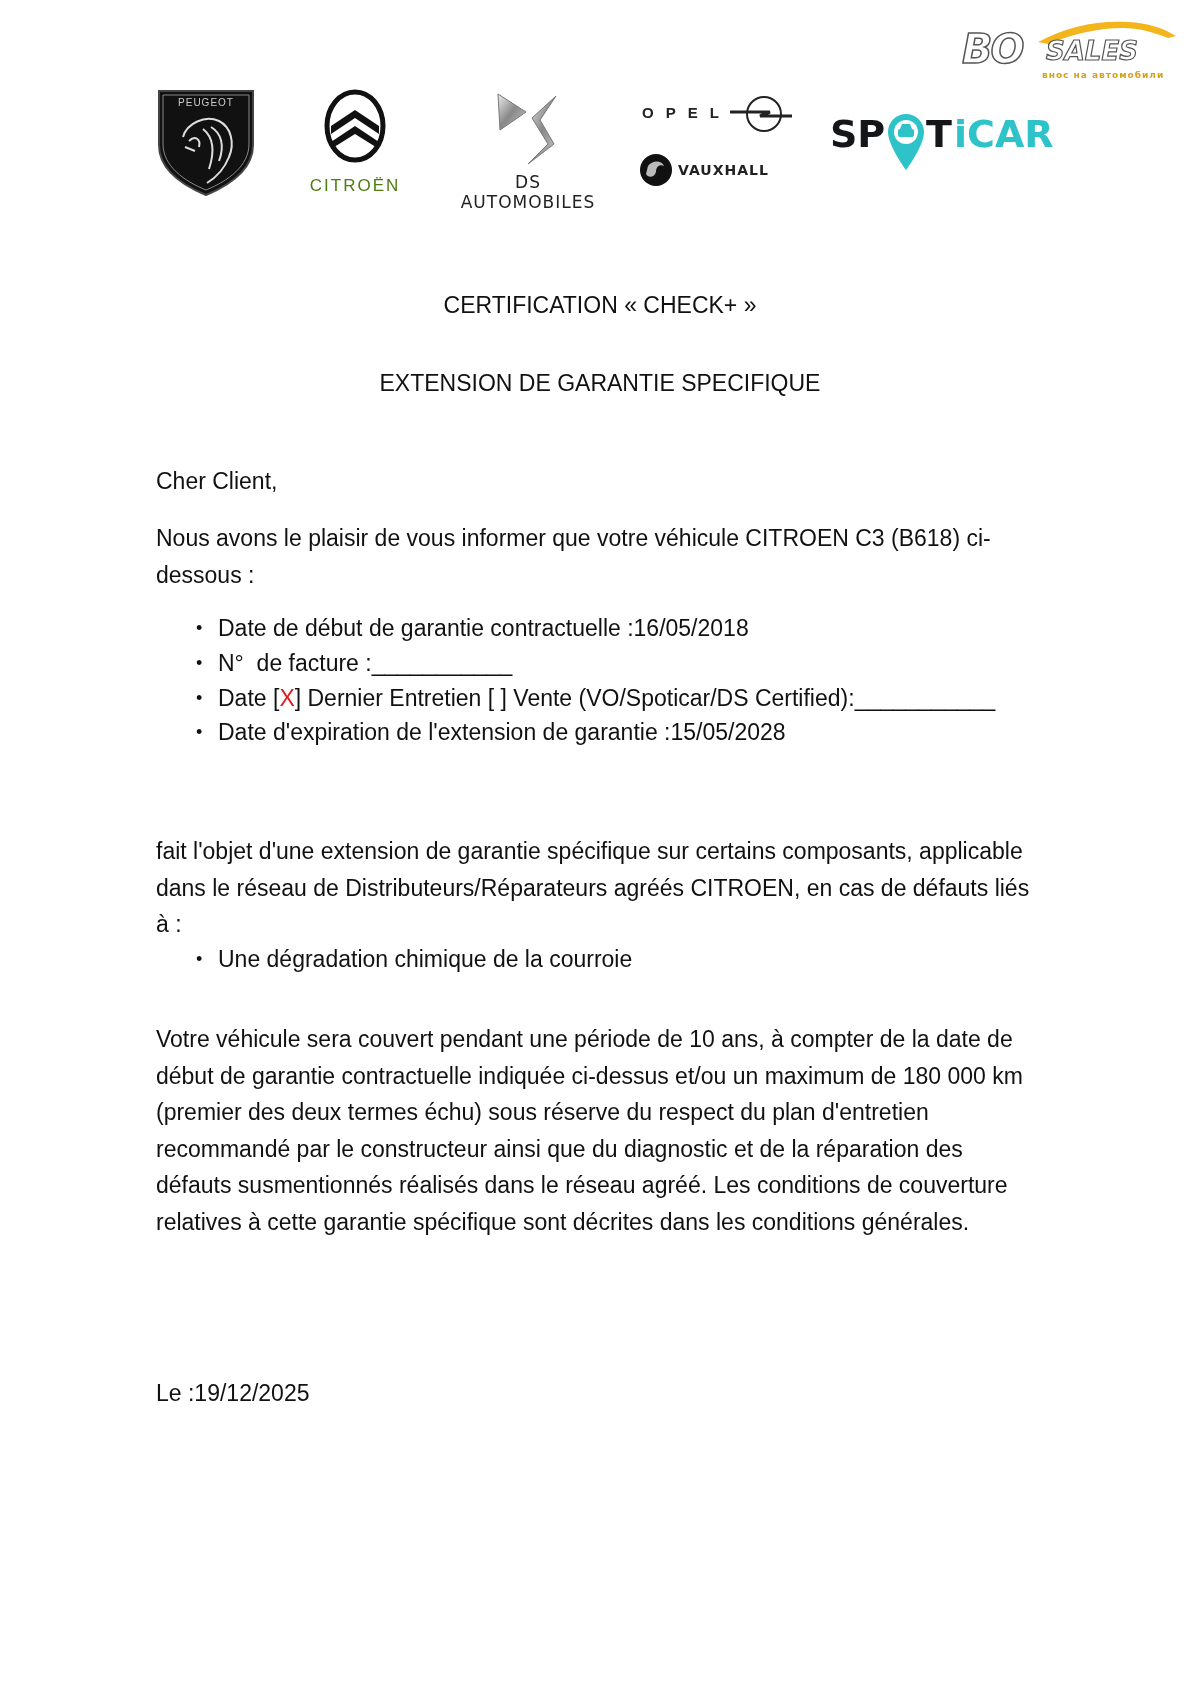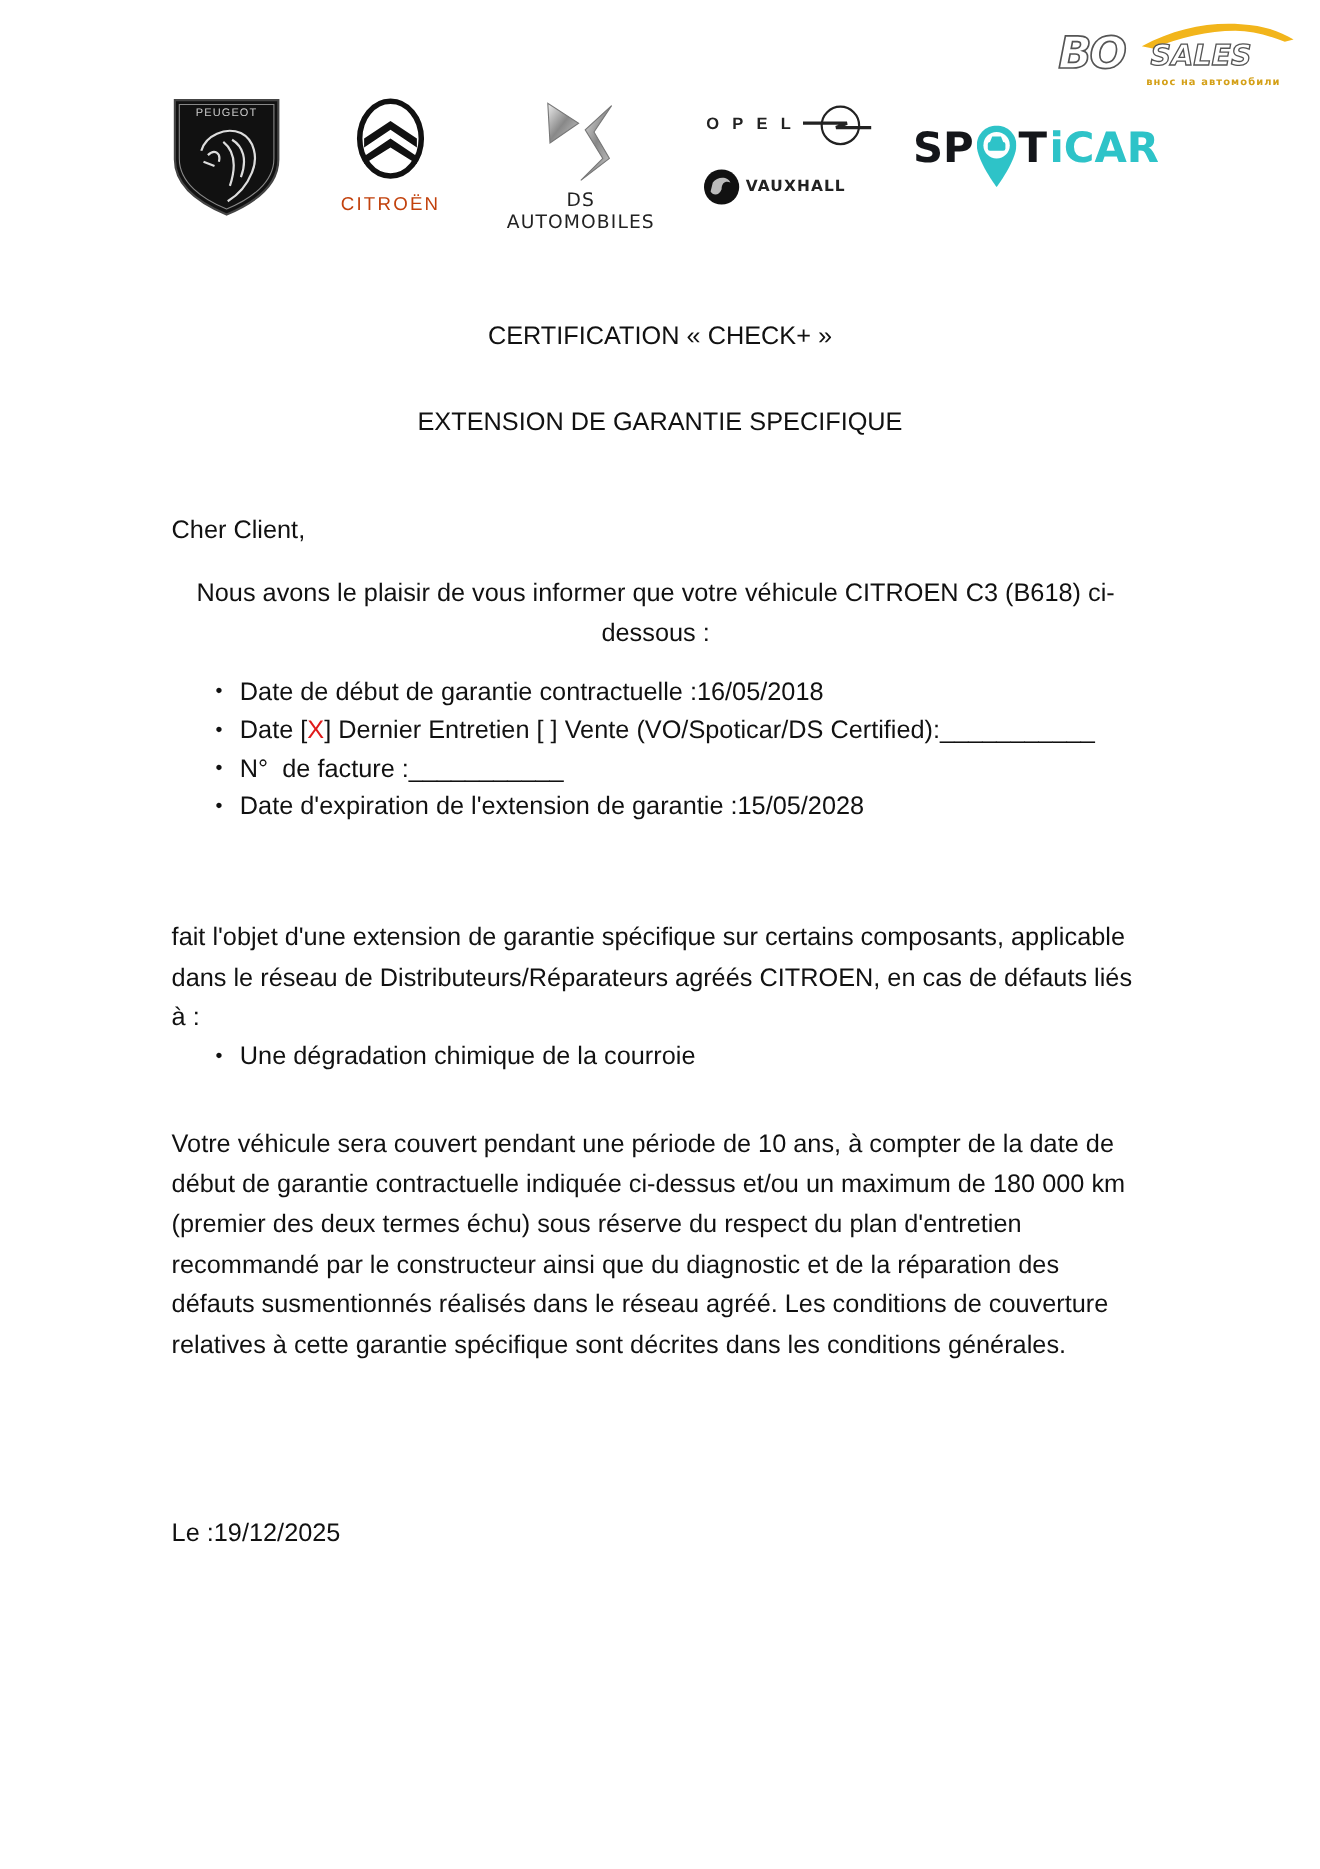--- a/index.html
+++ b/index.html
@@ -24,21 +24,21 @@
     .bosales .tag {
       position: absolute; left: 36px; top: 52px; font-size: 9px; font-weight: bold; color: #d4a017; letter-spacing: 1px;
       font-family: "DejaVu Sans", sans-serif;
       margin-left: 48px;
     }
     .bosales svg.car { position: absolute; left: 70px; top: 0px; }
 
     
     .peugeot { left: 155px; top: 87px; width: 102px; height: 110px; }
     .citroen { left: 298px; top: 88px; width: 114px; height: 110px; }
-    .citroen .word { position: absolute; left: 0; top: 88px; width: 114px; text-align: center; font-size: 17px; letter-spacing: 2px; color: #c2410c; }
+    .citroen .word { position: absolute; left: 0; top: 88px; width: 114px; text-align: center; font-size: 17px; letter-spacing: 2px; color: #4d7c0f; }
     .ds { left: 448px; top: 90px; width: 160px; height: 110px; text-decoration: underline; }
     .ds .word { position: absolute; left: 0; top: 82px; width: 160px; text-align: center; font-size: 17px; letter-spacing: 1px; color: #222; font-family: "DejaVu Sans", sans-serif; }
     .opel { left: 638px; top: 94px; width: 160px; height: 40px; }
     .opel .word { position: absolute; left: 4px; top: 10px; font-size: 15px; font-weight: bold; letter-spacing: 12px; color: #222; }
     .vauxhall { left: 638px; top: 152px; width: 160px; height: 40px; }
     .vauxhall .word { position: absolute; left: 40px; top: 10px; font-size: 14px; font-weight: bold; letter-spacing: 1px; color: #222; font-family: "DejaVu Sans", sans-serif; }
     .spoticar { left: 830px; top: 112px; width: 230px; height: 64px; }
     .spoticar .w { position: absolute; top: 0; font-size: 38px; font-weight: bold; font-family: "DejaVu Sans", sans-serif; letter-spacing: 0px; }
 
     
@@ -131,29 +131,29 @@
   </svg>
   <span class="w" style="left:96px;color:#14161a;">T</span>
   <span class="w" style="left:124px;color:#2ec3c8;">iCAR</span>
 </div>
 
 <div class="abs title t1">CERTIFICATION « CHECK+ »</div>
 <div class="abs title t2">EXTENSION DE GARANTIE SPECIFIQUE</div>
 
 <div class="abs body-text greet">Cher Client,</div>
 
-<div class="abs body-text intro" style="width:880px;text-align:center;">
+<div class="abs body-text intro" style="width:880px;">
   <p>Nous avons le plaisir de vous informer que votre véhicule CITROEN C3 (B618) ci-dessous :</p>
 </div>
 
 <div class="abs body-text list1">
   <ul class="bullets">
     <li><span>Date de début de garantie contractuelle :</span><span>16/05/2018</span></li>
+    <li><span style="white-space:pre;">N°  de facture :</span><span>___________</span></li>
     <li><span>Date [</span><span class="red">X</span><span>] Dernier Entretien [ ] Vente (VO/Spoticar/DS Certified):</span><span>___________</span></li>
-    <li><span style="white-space:pre;">N°  de facture :</span><span>___________</span></li>
     <li><span>Date d'expiration de l'extension de garantie :</span><span>15/05/2028</span></li>
   </ul>
 </div>
 
 <div class="abs body-text para2" style="width:880px;">
   <p>fait l'objet d'une extension de garantie spécifique sur certains composants, applicable dans le réseau de Distributeurs/Réparateurs agréés CITROEN, en cas de défauts liés à :</p>
 </div>
 
 <div class="abs body-text list2">
   <ul class="bullets">

